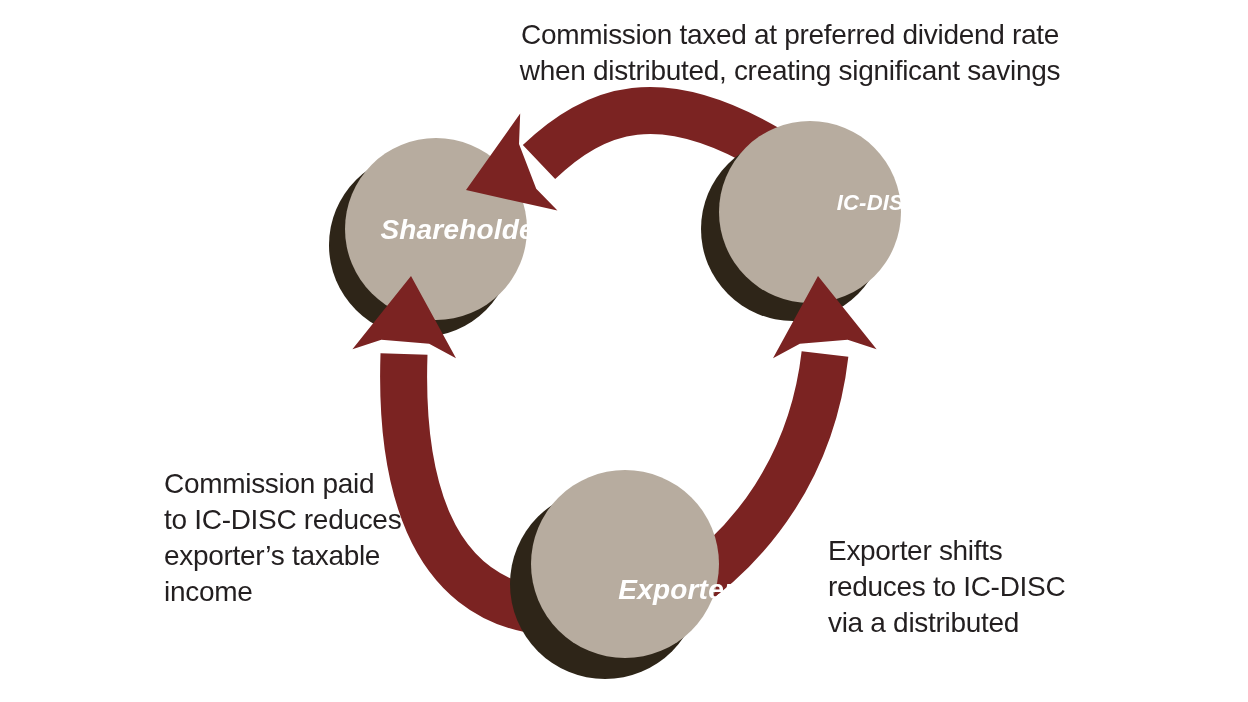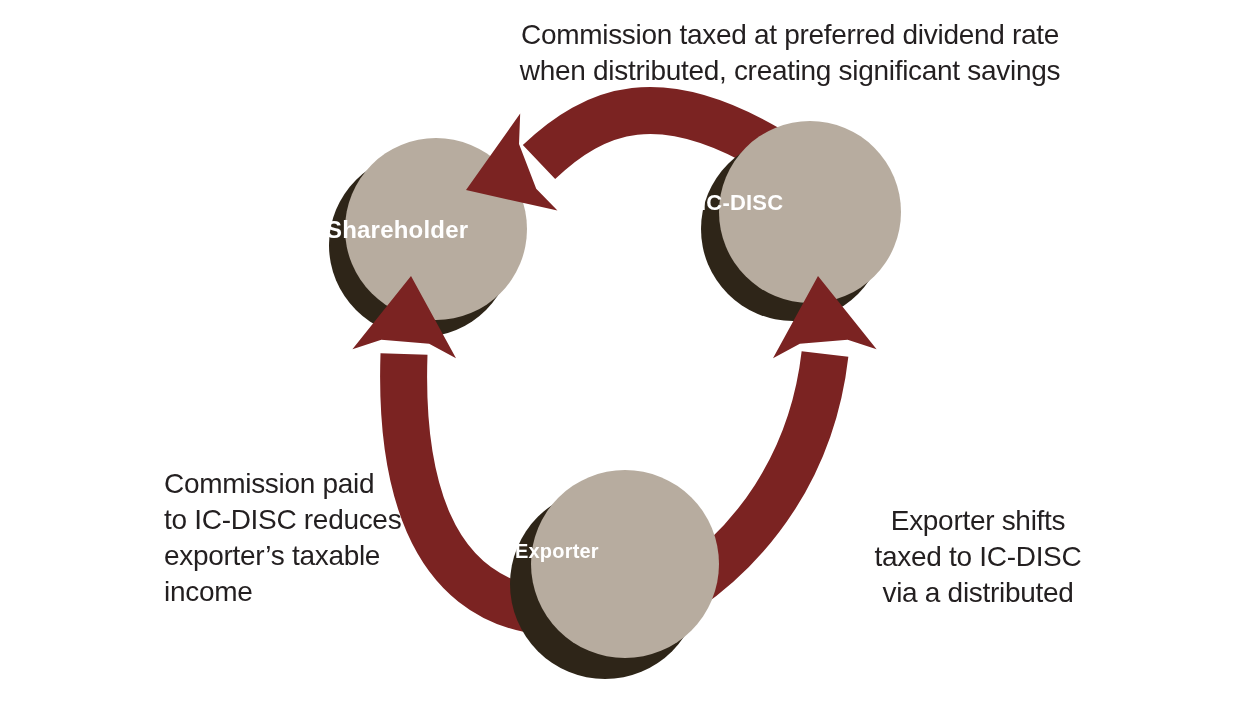--- a/index.html
+++ b/index.html
@@ -17,33 +17,34 @@
 
   .note {
     position: absolute;
     color: #231f20;
     font-size: 28px;
     line-height: 36px;
     letter-spacing: -0.3px;
   }
   .note-top   { left: 440px; top: 17px;  width: 700px; text-align: center; }
   .note-left  { left: 164px; top: 466px; width: 280px; text-align: left; }
-  .note-right { left: 828px; top: 503px; width: 300px; text-align: center; }
+  .note-right { left: 828px; top: 533px; width: 300px; text-align: left; }
 
   .node-label {
     position: absolute;
     width: 220px;
-    text-align: left;
+    text-align: right;
     color: #ffffff;
     font-weight: bold;
     letter-spacing: 0.2px;
+    font-style: italic;
   }
-  .label-shareholder { left: 326px; top: 216px; font-size: 24px; line-height: 28px; }
+  .label-shareholder { left: 326px; top: 216px; font-size: 28px; line-height: 28px; }
   .label-icdisc      { left: 700px; top: 190px; font-size: 22px; line-height: 25px; }
-  .label-exporter    { left: 515px; top: 537px; font-size: 20px; line-height: 28px; }
+  .label-exporter    { left: 515px; top: 576px; font-size: 28px; line-height: 28px; }
 </style>
 </head>
 <body>
 
 <div class="stage">
 
   <svg viewBox="0 0 1248 702">
     <g>
       <path class="arc" d="M 685 590 C 750 545 812 468 825 354" stroke="#7b2322"></path>
       <path class="arc" d="M 770 150 C 660 85 596 108 539 162" stroke="#7b2322"></path>
@@ -76,21 +77,21 @@
     <div>income</div>
   </div>
 
   <div class="note note-top">
     <div>Commission taxed at preferred dividend rate</div>
     <div>when distributed, creating significant savings</div>
   </div>
 
   <div class="note note-right">
     <div>Exporter shifts</div>
-    <div>taxed to IC-DISC</div>
+    <div>reduces to IC-DISC</div>
     <div>via a distributed</div>
   </div>
 
   <div class="node-label label-shareholder">
     <div>Shareholder</div>
   </div>
 
   <div class="node-label label-icdisc">
     <div>IC-DISC</div>
   </div>

